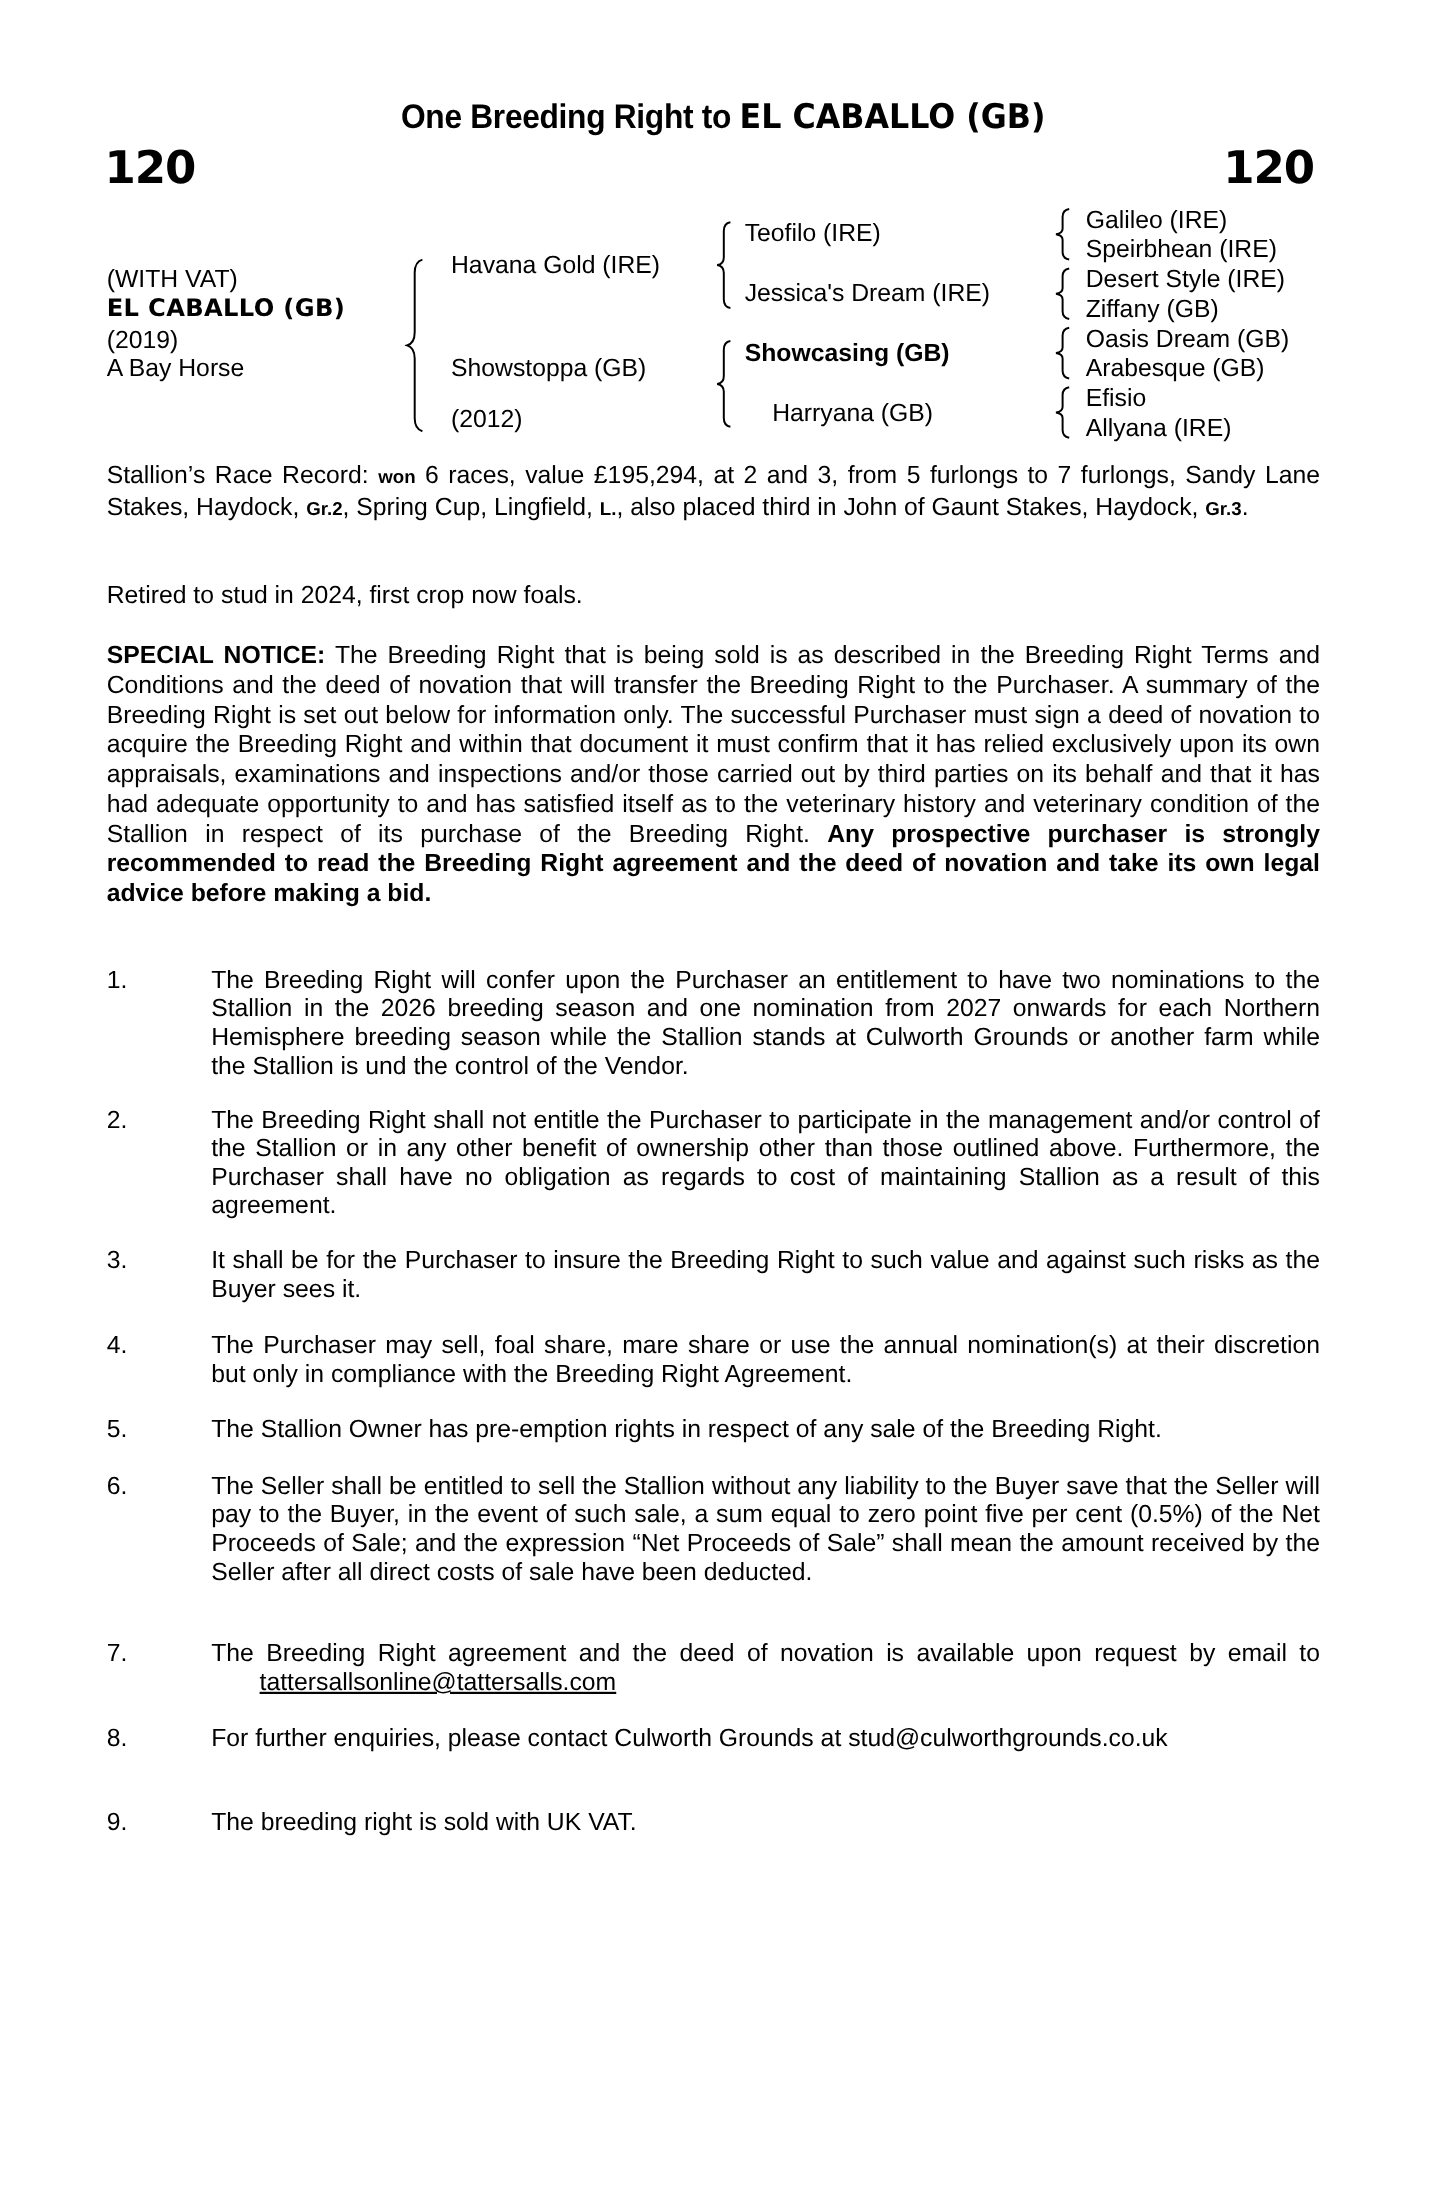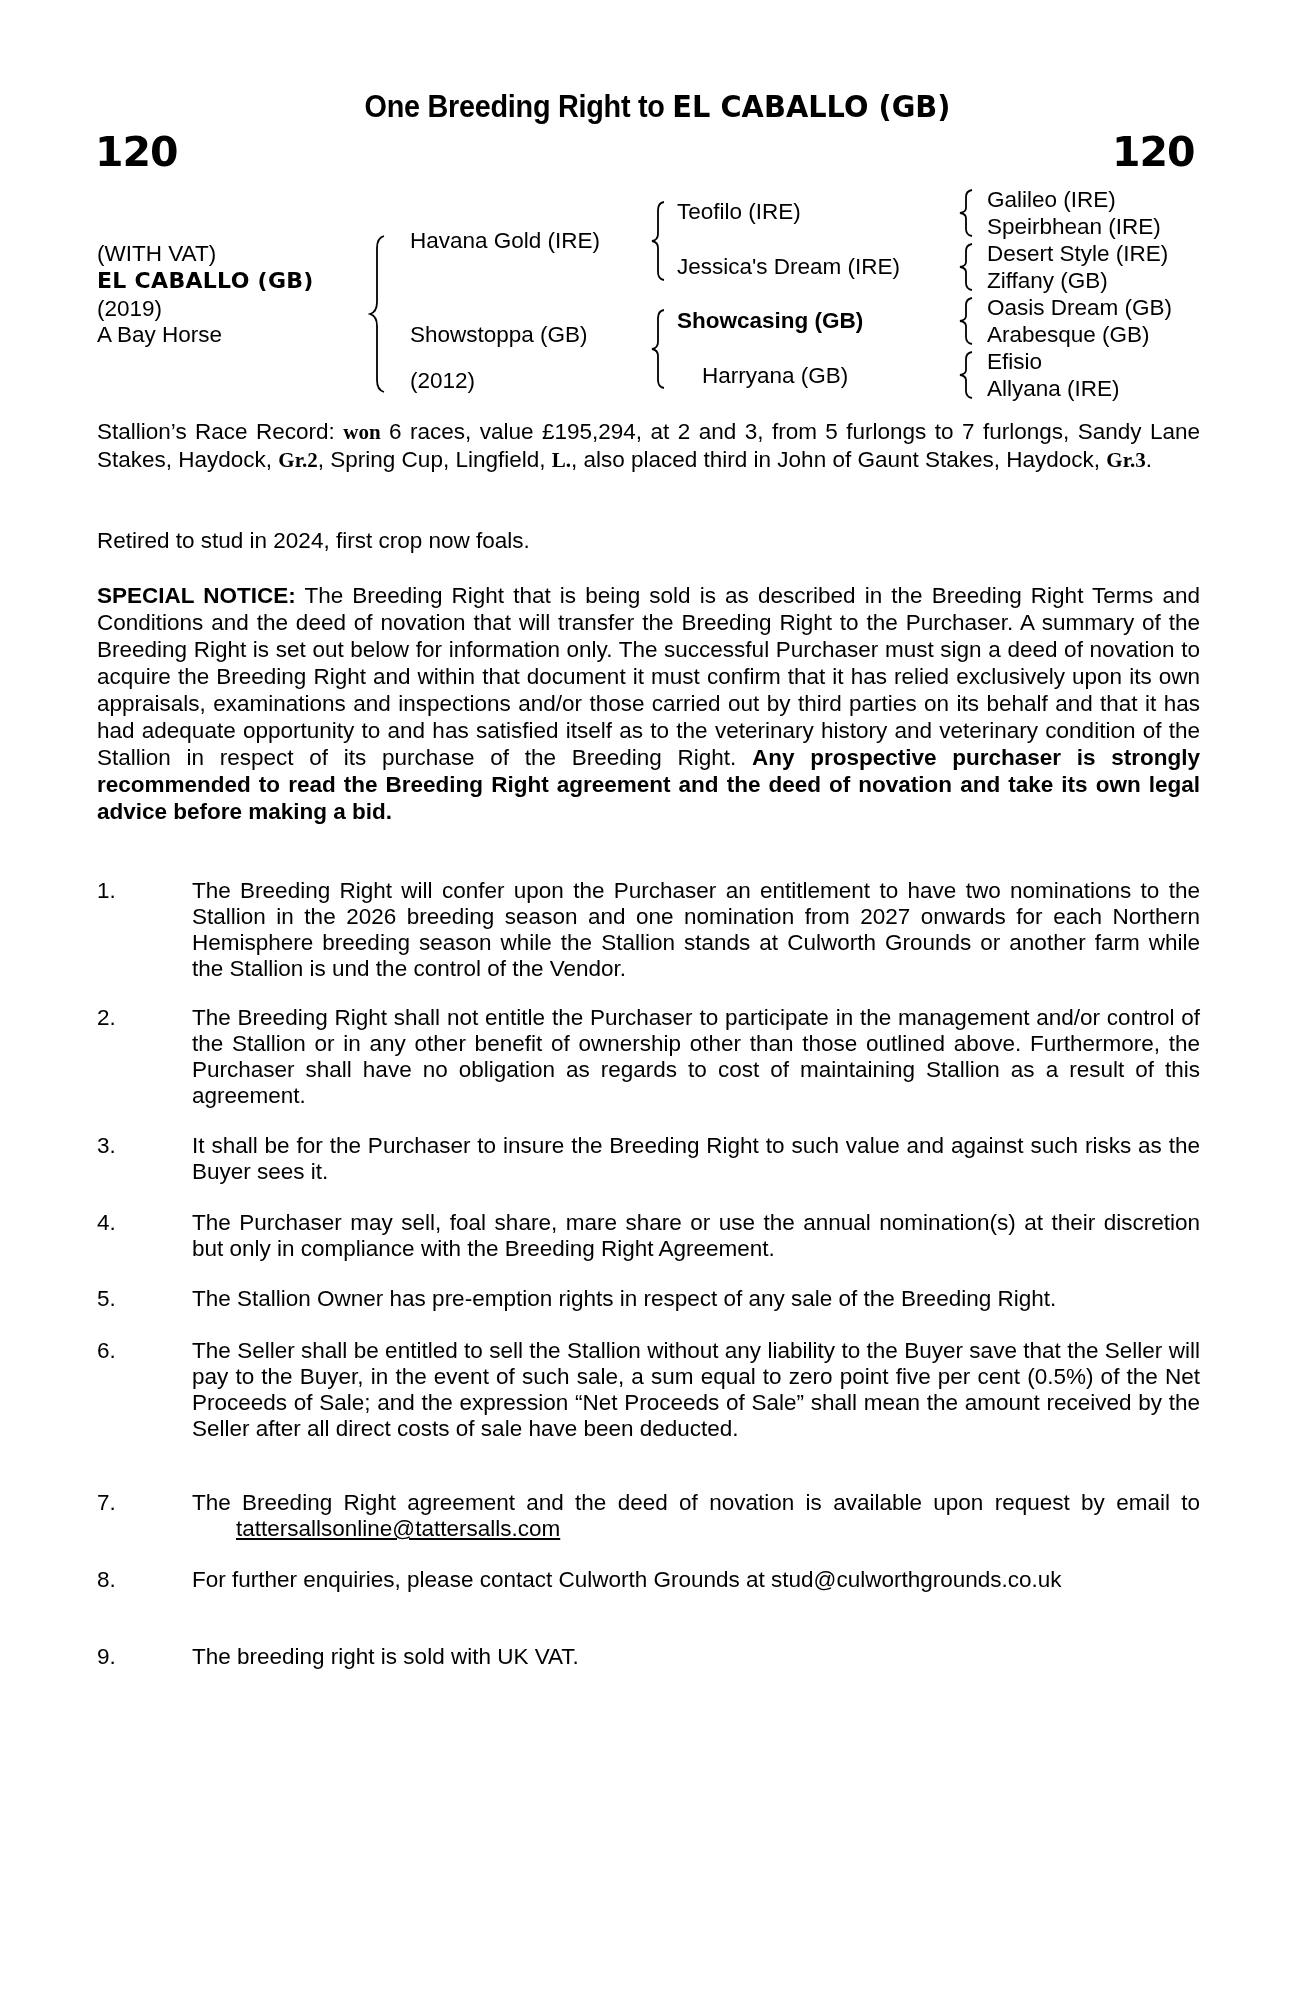--- a/index.html
+++ b/index.html
@@ -10,21 +10,21 @@
            letter-spacing:-0.3px; transform:scaleX(0.93); transform-origin:center; }
   .title .horse { font-family:"DejaVu Sans", sans-serif; font-weight:bold; letter-spacing:0px; }
   .lot { top:128px; font-family:"DejaVu Sans", sans-serif; font-weight:bold; font-size:41px; letter-spacing:-1px; }
   .lot.left { left:95px; }
   .lot.right { left:1112px; }
   .ped { font-size:22.5px; line-height:26px; }
   .ped-horse { font-family:"DejaVu Sans", sans-serif; font-weight:bold; font-size:22px; letter-spacing:0.3px; }
   .brace { position:absolute; }
   .body-text { position:absolute; left:97px; width:1103px; font-size:22.5px; line-height:27px;
                text-align:justify; }
-  .body-text b.blk { font-family:Liberation Serif, serif; font-weight:bold; font-size:21px; }
+  .body-text b.blk { font-family:Liberation Sans, sans-serif; font-weight:bold; font-size:17px; }
   .item { position:absolute; left:97px; width:1103px; font-size:22.5px; line-height:26px; }
   .item .num { position:absolute; left:0; top:0; }
   .item .txt { margin-left:95px; text-align:justify; display:block; }
   .link { text-decoration:underline;margin-left:44px; }
 </style>
 </head>
 <body>
 
 <div class="abs title"><span>One Breeding Right to </span><span class="horse">EL CABALLO (GB)</span></div>
 <div class="abs lot left">120</div>

